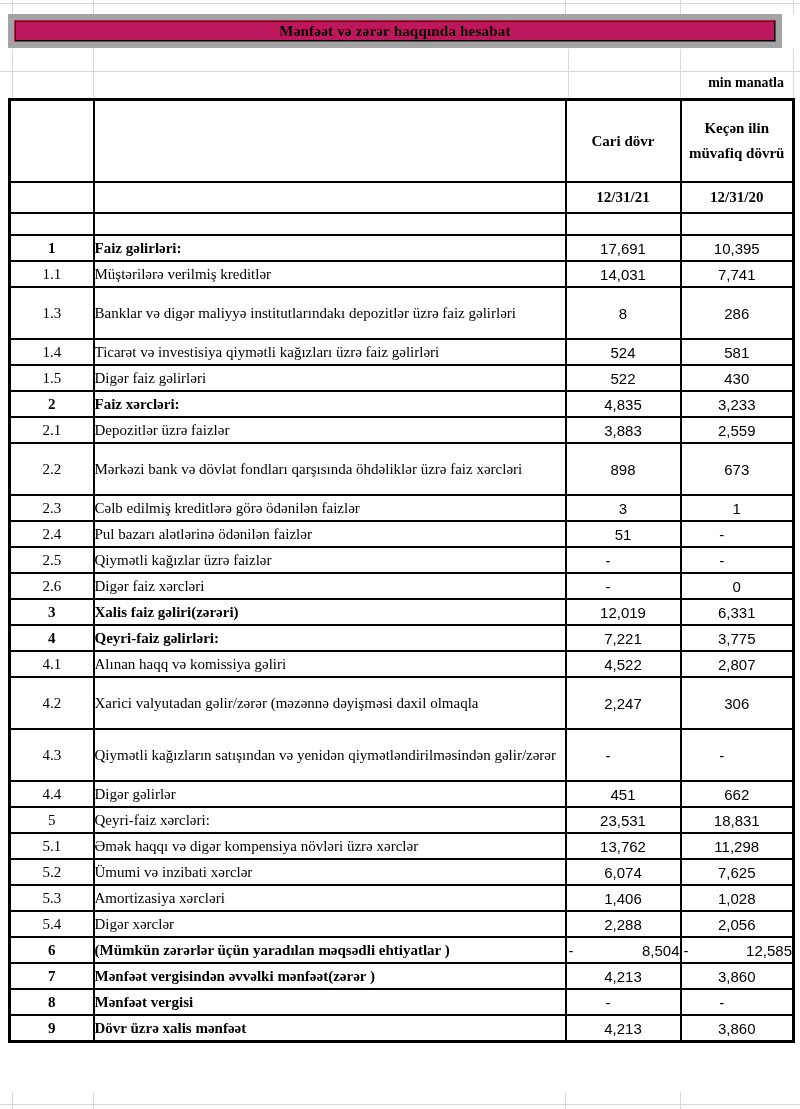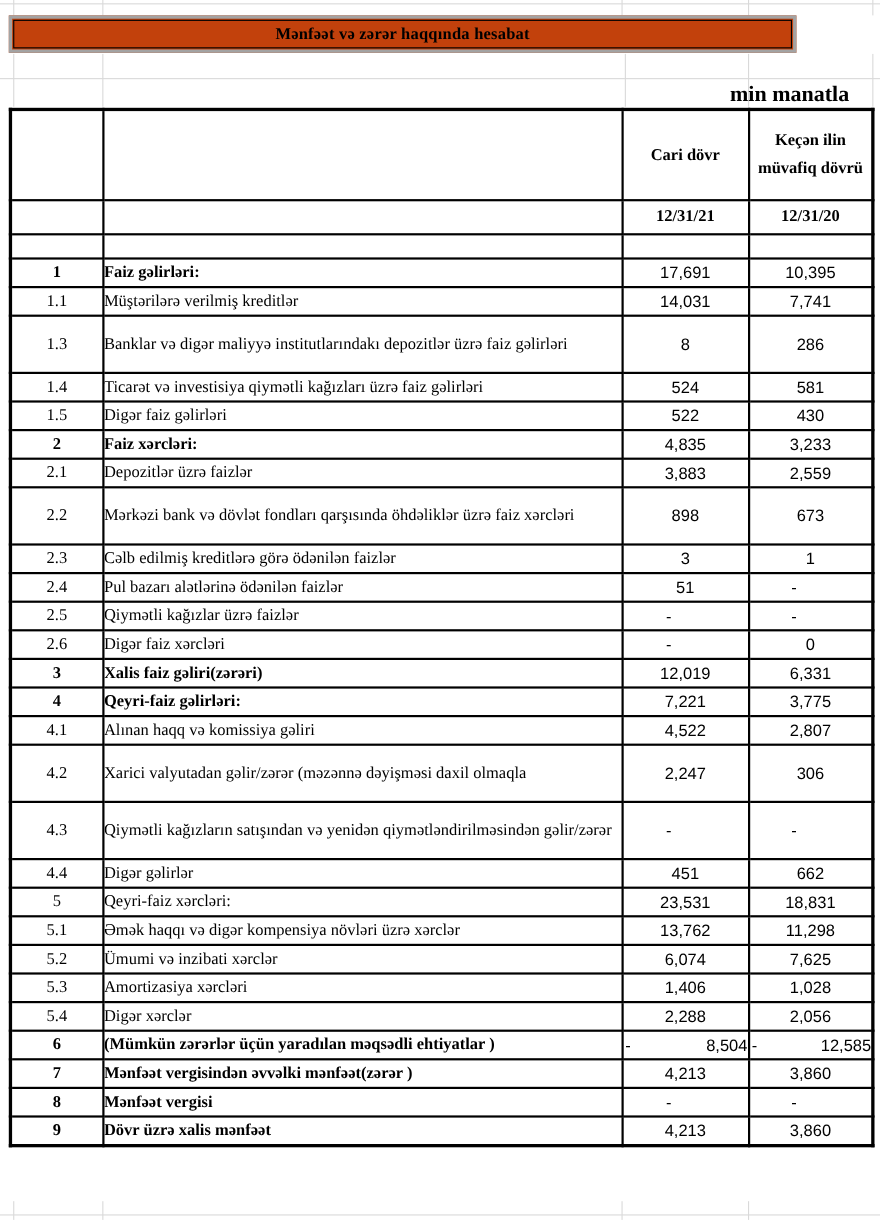--- a/index.html
+++ b/index.html
@@ -8,32 +8,32 @@
     font-family:"Liberation Serif","DejaVu Serif",serif; color:#000;
     overflow:hidden;
   }
   
   .gl { position:absolute; background:#d9d9d9; }
   .gl-h { height:1px; }
   .gl-v { width:1px; }
 
   
   .title-box {
-    position:absolute; left:8px; top:14px; width:716px; height:34px;
-    border:3px solid #a3a3a3; box-sizing:border-box; background:#c2410c;
+    position:absolute; left:8px; top:14px; width:774px; height:34px;
+    border:6px solid #a3a3a3; box-sizing:border-box; background:#be185d;
   }
   .title-inner {
     position:absolute; inset:1px; border:1px solid #000;
     display:flex; align-items:center; justify-content:center;
   }
   .title-inner span { font-weight:bold; font-size:15px; letter-spacing:0.2px; }
 
   .unit-note {
-    position:absolute; top:75px; right:28px;
-    font-weight:bold; font-size:20px;
+    position:absolute; top:75px; right:16px;
+    font-weight:bold; font-size:14px;
   }
 
   table.report {
     position:absolute; left:8px; top:98px; width:786px;
     border-collapse:collapse; table-layout:fixed;
     border:3px solid #000;
   }
   table.report td {
     border:2px solid #000; padding:0; vertical-align:middle;
     font-size:15px; overflow:hidden;

